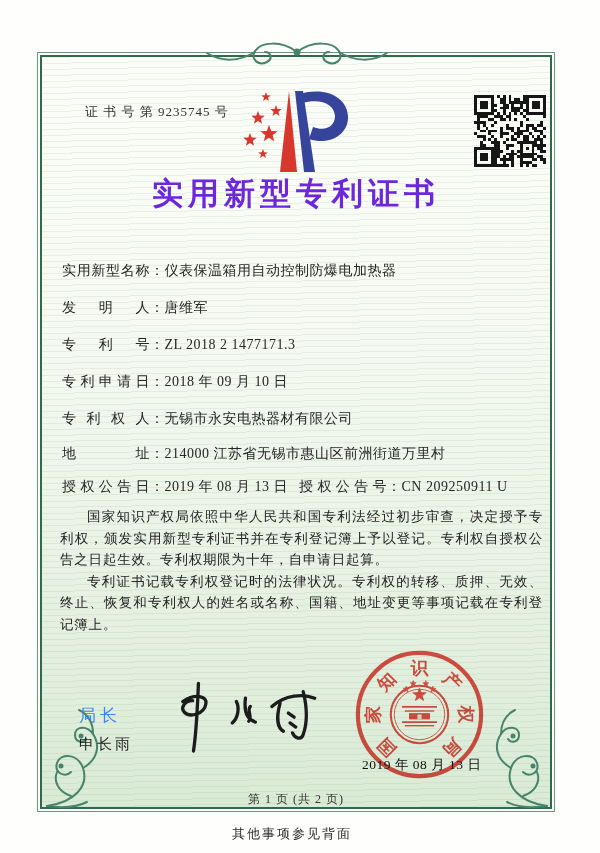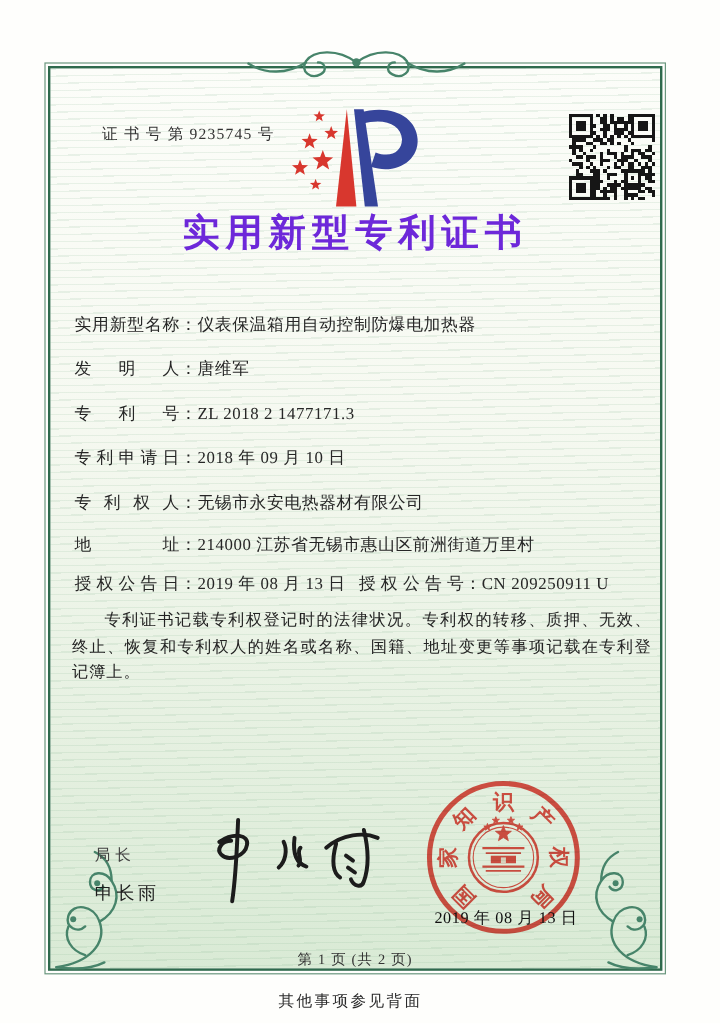--- a/index.html
+++ b/index.html
@@ -25,21 +25,21 @@
   .title{
     left:37px;top:173px;width:518px;text-align:center;
     font-size:31px;font-weight:bold;letter-spacing:5px;color:#6d28d9;white-space:nowrap;
   }
   .row{left:62px;font-size:14px;color:#262626;white-space:nowrap;letter-spacing:.5px;}
   .lbl{display:inline-block;width:88px;text-align:justify;text-align-last:justify;vertical-align:bottom;}
   .pair1{display:inline-block;width:233px;}
   .paras{left:60px;top:506px;width:483px;font-size:13.5px;line-height:21.5px;
          letter-spacing:.8px;color:#232323;text-align:justify;}
   .paras p{margin:0;text-indent:2em;}
-  .gov-title{left:79px;top:704px;font-size:13px;letter-spacing:4px;color:#404040;}
+  .gov-title{left:79px;top:704px;font-size:17px;letter-spacing:4px;color:#3b82f6;}
   .gov-name{left:79px;top:735px;font-size:15px;letter-spacing:3px;color:#1d1d1d;}
   .seal-date{left:362px;top:756px;font-size:13.5px;letter-spacing:.5px;color:#111;z-index:6;}
   .page-info{left:37px;top:791px;width:518px;text-align:center;font-size:12px;color:#333;letter-spacing:1px;}
   .back-note{left:0;top:825px;width:584px;text-align:center;font-size:13px;color:#2b2b2b;letter-spacing:2px;}
   svg{display:block;}
   .seal-svg{opacity:.88;mix-blend-mode:multiply;z-index:5;}
 </style>
 </head>
 <body>
 
@@ -451,20 +451,21 @@
   </div>
   <div class="abs row" style="top:445px;">
     <span class="lbl">地址</span><span>：</span><span>214000 江苏省无锡市惠山区前洲街道万里村</span>
   </div>
   <div class="abs row" style="top:478px;">
     <span class="pair1"><span class="lbl">授权公告日</span><span>：</span><span>2019 年 08 月 13 日</span></span>
     <span><span class="lbl">授权公告号</span><span>：</span><span>CN 209250911 U</span></span>
   </div>
 
   <div class="abs paras">
+    <p>国家知识产权局依照中华人民共和国专利法经过初步审查，决定授予专利权，颁发实用新型专利证书并在专利登记簿上予以登记。专利权自授权公告之日起生效。专利权期限为十年，自申请日起算。</p>
     <p>专利证书记载专利权登记时的法律状况。专利权的转移、质押、无效、终止、恢复和专利权人的姓名或名称、国籍、地址变更等事项记载在专利登记簿上。</p>
   </div>
 
   <div class="abs gov-title">局长</div>
   <div class="abs gov-name">申长雨</div>
 
   <svg class="abs" style="left:158px;top:668px;" width="165" height="100" viewBox="0 0 200 100">
     <g stroke="#1c1c1c" stroke-width="4" fill="none" stroke-linecap="round" stroke-linejoin="round">
       <path d="M30,30 C45,20 60,23 58,33 C56,45 39,50 32,43 C27,38 32,29 42,29"></path>
       <path d="M49,8 C48,32 47,64 43,90"></path>

